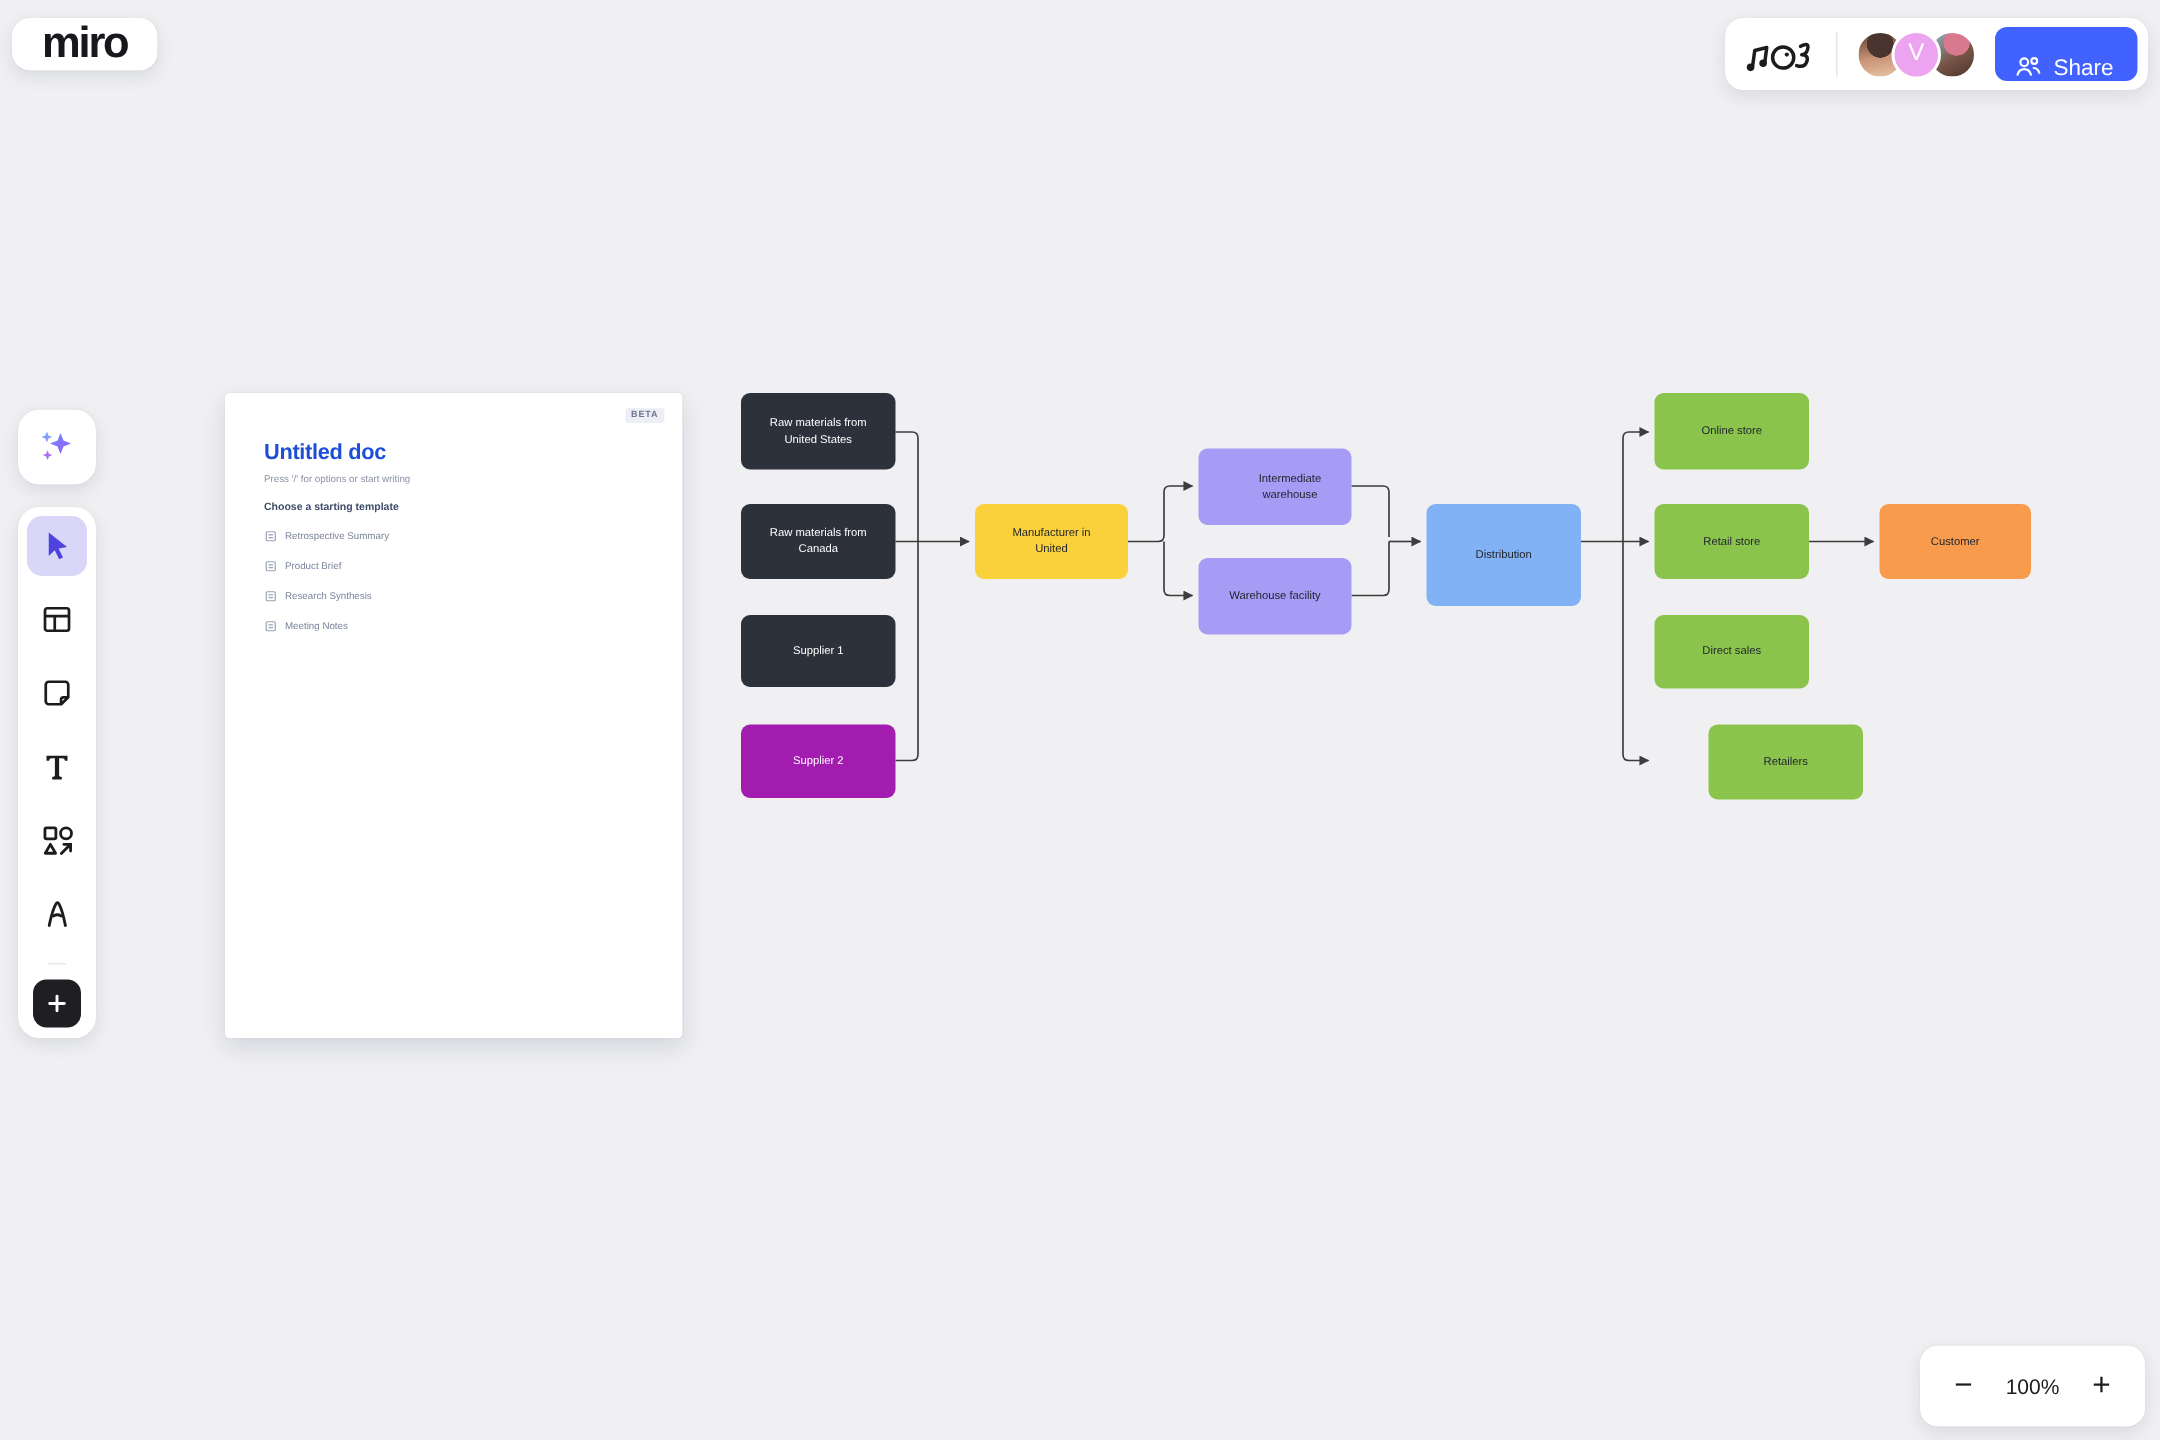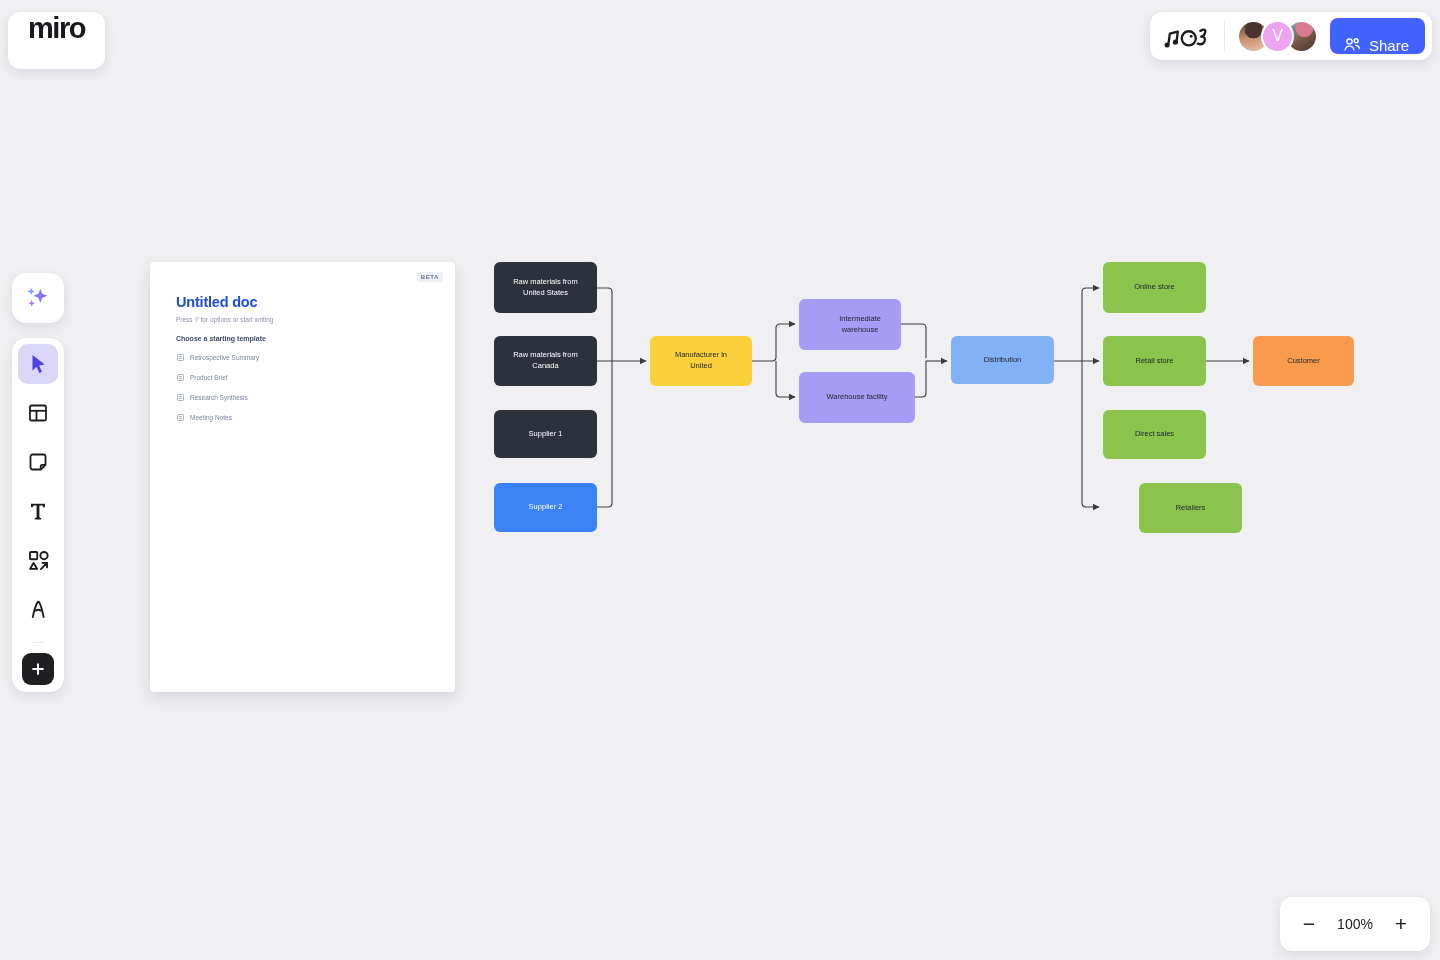--- a/index.html
+++ b/index.html
@@ -10,21 +10,21 @@
     position:relative;
     color:#1c1c1e;
   }
   .card {
     background:#fff;
     border-radius:12px;
     box-shadow:0 4px 12px rgba(9,30,66,.10), 0 0 1px rgba(9,30,66,.08);
     position:absolute;
   }
   
-  .logo-card { left:8px; top:12px; width:97px; height:57px; display:flex; justify-content:center; }
+  .logo-card { left:8px; top:12px; width:97px; height:35px; display:flex; align-items:center; justify-content:center; }
   .logo-text { font-size:29px; font-weight:700; letter-spacing:-1.5px; color:#17171c; }
   .collab-card { right:8px; top:12px; width:282px; height:48px; display:flex; align-items:center; padding:0 7px 0 10px; gap:8px; }
   .doodle { display:flex; align-items:center; }
   .vdivider { width:1px; height:30px; background:#E8E8EB; margin:0 4px; }
   .avatars { display:flex; align-items:center; }
   .avatar { width:33px; height:33px; border-radius:50%; border:2px solid #fff; flex:0 0 auto; }
   .avatar + .avatar { margin-left:-9px; }
   .avatar-photo-1 { background:
       radial-gradient(circle at 50% 26%, #4a3430 0 34%, transparent 35%),
       linear-gradient(170deg, #6e4a3c 8%, #c99376 55%, #e8c5a9 100%); }
@@ -84,26 +84,26 @@
     <path d="M 1082 361 L 1082 292 Q 1082 288 1086 288 L 1099 288" class="edge" stroke="#3C3C3F" marker-end="url(#arrowhead)"></path>
     <path d="M 1082 361 L 1082 503 Q 1082 507 1086 507 L 1099 507" class="edge" stroke="#3C3C3F" marker-end="url(#arrowhead)"></path>
     <path d="M 1206 361 L 1249 361" class="edge" stroke="#3C3C3F" marker-end="url(#arrowhead)"></path>
   </svg>
 <div id="diagram-nodes">
     <div class="node" style="left: 494px; top: 262px; width: 103px; height: 51px; background: rgb(44, 49, 60); color: rgb(255, 255, 255);">Raw materials from
 United States</div>
     <div class="node" style="left: 494px; top: 336px; width: 103px; height: 50px; background: rgb(44, 49, 60); color: rgb(255, 255, 255);">Raw materials from
 Canada</div>
     <div class="node" style="left: 494px; top: 410px; width: 103px; height: 48px; background: rgb(44, 49, 60); color: rgb(255, 255, 255);">Supplier 1</div>
-    <div class="node" style="left: 494px; top: 483px; width: 103px; height: 49px; background: #3b82f6; color: rgb(255, 255, 255);">Supplier 2</div>
+    <div class="node" style="left: 494px; top: 483px; width: 103px; height: 49px; background: #a21caf; color: rgb(255, 255, 255);">Supplier 2</div>
     <div class="node" style="left: 650px; top: 336px; width: 102px; height: 50px; background: rgb(251, 209, 59); color: rgb(34, 38, 46);">Manufacturer in
 United</div>
     <div class="node" style="left: 799px; top: 299px; width: 102px; height: 51px; background: rgb(166, 155, 245); color: rgb(34, 38, 46); padding-left: 24px;">Intermediate warehouse</div>
-    <div class="node" style="left: 799px; top: 372px; width: 116px; height: 51px; background: rgb(166, 155, 245); color: rgb(34, 38, 46);">Warehouse facility</div>
-    <div class="node" style="left: 951px; top: 336px; width: 103px; height: 48px; background: rgb(128, 178, 245); color: rgb(34, 38, 46);">Distribution</div>
+    <div class="node" style="left: 799px; top: 372px; width: 102px; height: 51px; background: rgb(166, 155, 245); color: rgb(34, 38, 46);">Warehouse facility</div>
+    <div class="node" style="left: 951px; top: 336px; width: 103px; height: 68px; background: rgb(128, 178, 245); color: rgb(34, 38, 46);">Distribution</div>
     <div class="node" style="left: 1103px; top: 262px; width: 103px; height: 51px; background: rgb(138, 196, 77); color: rgb(34, 38, 46); text-align: right;">Online store</div>
     <div class="node" style="left: 1103px; top: 336px; width: 103px; height: 50px; background: rgb(138, 196, 77); color: rgb(34, 38, 46);">Retail store</div>
     <div class="node" style="left: 1103px; top: 410px; width: 103px; height: 49px; background: rgb(138, 196, 77); color: rgb(34, 38, 46);">Direct sales</div>
     <div class="node" style="left: 1103px; top: 483px; width: 103px; height: 50px; background: rgb(138, 196, 77); color: rgb(34, 38, 46); margin-left: 36px;">Retailers</div>
     <div class="node" style="left: 1253px; top: 336px; width: 101px; height: 50px; background: rgb(248, 155, 76); color: rgb(34, 38, 46);">Customer</div>
   </div>
 
 <div class="doc-card">
   <div class="beta-badge">BETA</div>
   <div class="doc-title">Untitled doc</div>

